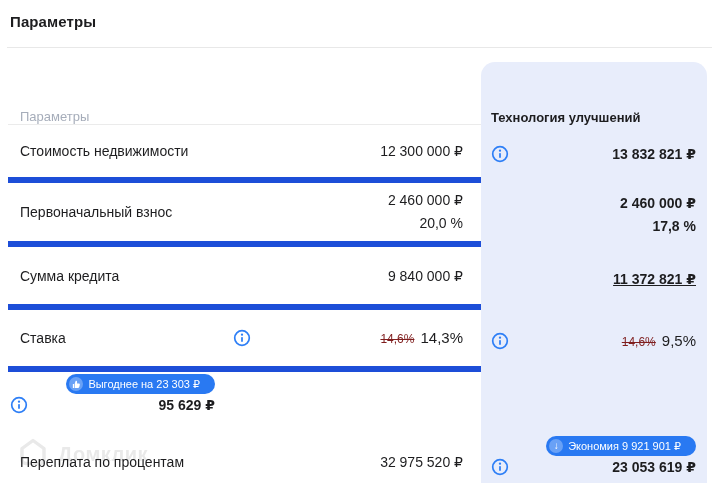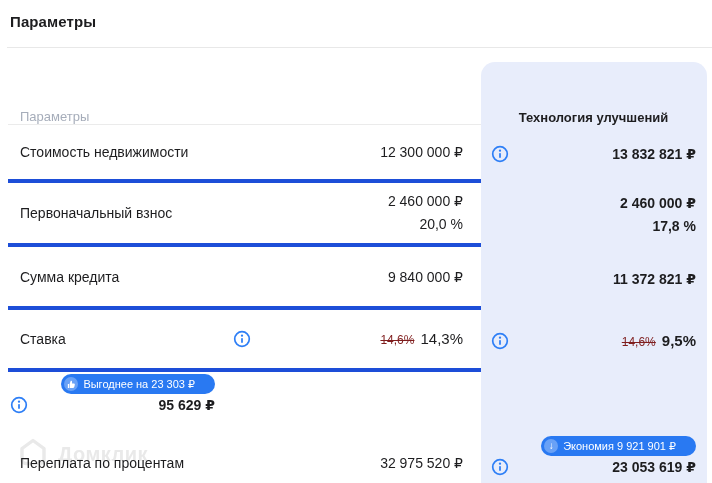--- a/index.html
+++ b/index.html
@@ -6,42 +6,42 @@
   .screen{
     position:relative;width:712px;height:483px;background:#fff;overflow:hidden;
     font-family:"Liberation Sans","DejaVu Sans",sans-serif;color:#1d1d1f;
   }
   .page-title{position:absolute;left:10px;top:13px;font-size:15px;font-weight:600;letter-spacing:.1px;}
   .top-divider{position:absolute;left:7px;right:0;top:47px;height:1px;background:#e8e8e8;}
   .panel{position:absolute;left:481px;top:62px;width:226px;bottom:0;background:#e8edfb;border-radius:14px 14px 0 0;z-index:0;}
   .watermark{position:absolute;left:18px;top:437px;display:flex;align-items:center;gap:10px;z-index:1;color:#e9e9e9;}
   .watermark .wm-text{font-size:20px;font-weight:700;letter-spacing:.5px;}
   .row{position:absolute;left:0;width:712px;display:flex;z-index:2;}
-  .left{margin-left:8px;width:473px;box-sizing:border-box;border-bottom:4px solid #1d4ed8;
+  .left{margin-left:8px;width:473px;box-sizing:border-box;border-bottom:6px solid #1d4ed8;
         display:flex;align-items:center;justify-content:space-between;padding:0 18px 0 12px;}
   .right{width:226px;box-sizing:border-box;display:flex;align-items:center;justify-content:space-between;padding:0 11px 0 10px;position:relative;}
   .hdr .left,.hdr .right{align-items:flex-end;}
   .hdr .left{border-bottom:1px solid #ebebeb;}
   .muted{color:#a6adba;font-size:13px;font-weight:400;}
   .hdr-improved{font-size:13px;font-weight:700;color:#1d1d1f;}
   .label{font-size:14px;font-weight:400;}
   .val{font-size:14px;font-weight:400;text-align:center;white-space:nowrap;}
   .pval{font-size:14px;font-weight:600;white-space:nowrap;}
   .vcol{display:flex;flex-direction:column;align-items:flex-end;gap:2px;line-height:21px;}
   .vcol-right{display:flex;flex-direction:column;align-items:flex-end;gap:2px;line-height:21px;margin-left:auto;}
   .strike{color:#7f1d1d;font-size:12px;text-decoration:line-through;margin-right:6px;font-weight:400;}
   .rate-base{font-size:15px;font-weight:500;white-space:nowrap;}
-  .rate-improved{font-size:15px;font-weight:700;white-space:nowrap;text-align:center;}
+  .rate-improved{font-size:15px;font-weight:400;white-space:nowrap;text-align:center;}
   .flex1{flex:1;}
   .tright{text-align:right;}
   .info{width:18px;height:18px;display:inline-flex;flex:0 0 auto;cursor:pointer;}
   .right.badged{flex-direction:column;align-items:flex-end;justify-content:flex-start;padding-top:2px;gap:3px;}
   .right.badged .info{position:absolute;left:10px;top:24px;}
   .badge{display:inline-flex;align-items:center;gap:5px;height:20px;background:#2979f2;color:#fff;
-         border-radius:10px;padding:0 20px 0 3px;font-size:11px;font-weight:500;white-space:nowrap;}
+         border-radius:10px;padding:0 15px 0 3px;font-size:11px;font-weight:500;white-space:nowrap;}
   .badge-ic{width:14px;height:14px;border-radius:50%;background:rgba(255,255,255,.3);display:inline-flex;
             align-items:center;justify-content:center;flex:0 0 auto;font-size:10px;line-height:1;color:#fff;}
 </style>
 </head>
 <body>
 
 <div class="screen">
 
   <div class="page-title">Параметры</div>
   <div class="top-divider"></div>
@@ -55,21 +55,21 @@
     </span>
     <span class="wm-text">Домклик</span>
   </div>
 
   <div class="panel"></div>
 
   <div class="row hdr" style="top:48px;height:77px">
     <div class="left">
       <span class="muted">Параметры</span>
     </div>
-    <div class="right" style="justify-content:center;">
+    <div class="right" style="justify-content:flex-start;">
       <span class="hdr-improved">Технология улучшений</span>
     </div>
   </div>
 
   <div class="row" style="top:125px;height:58px">
     <div class="left">
       <span class="label">Стоимость недвижимости</span>
       <span class="val">12 300 000 ₽</span>
     </div>
     <div class="right">
@@ -98,21 +98,21 @@
         <span class="pval">17,8 %</span>
       </span>
     </div>
   </div>
 
   <div class="row" style="top:247px;height:63px">
     <div class="left">
       <span class="label">Сумма кредита</span>
       <span class="val">9 840 000 ₽</span>
     </div>
-    <div class="right" style="justify-content:flex-end;">
+    <div class="right" style="justify-content:flex-end;text-decoration:underline;">
       <span class="pval">11 372 821 ₽</span>
     </div>
   </div>
 
   <div class="row" style="top:310px;height:62px">
     <div class="left">
       <span class="label flex1">Ставка</span>
       <span class="info">
         <svg width="18" height="18" viewBox="0 0 18 18">
             <circle cx="9" cy="9" r="7.3" fill="none" stroke="#2e7ff6" stroke-width="1.7"></circle>

